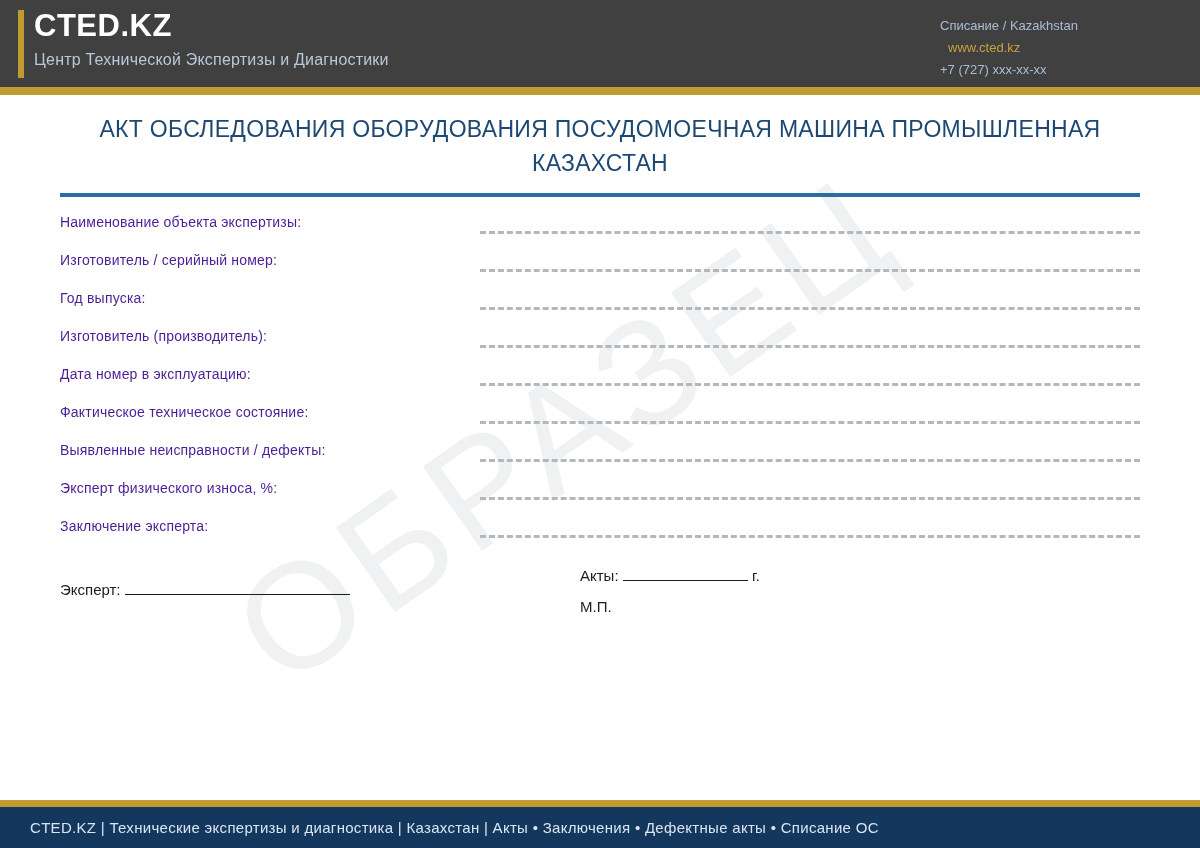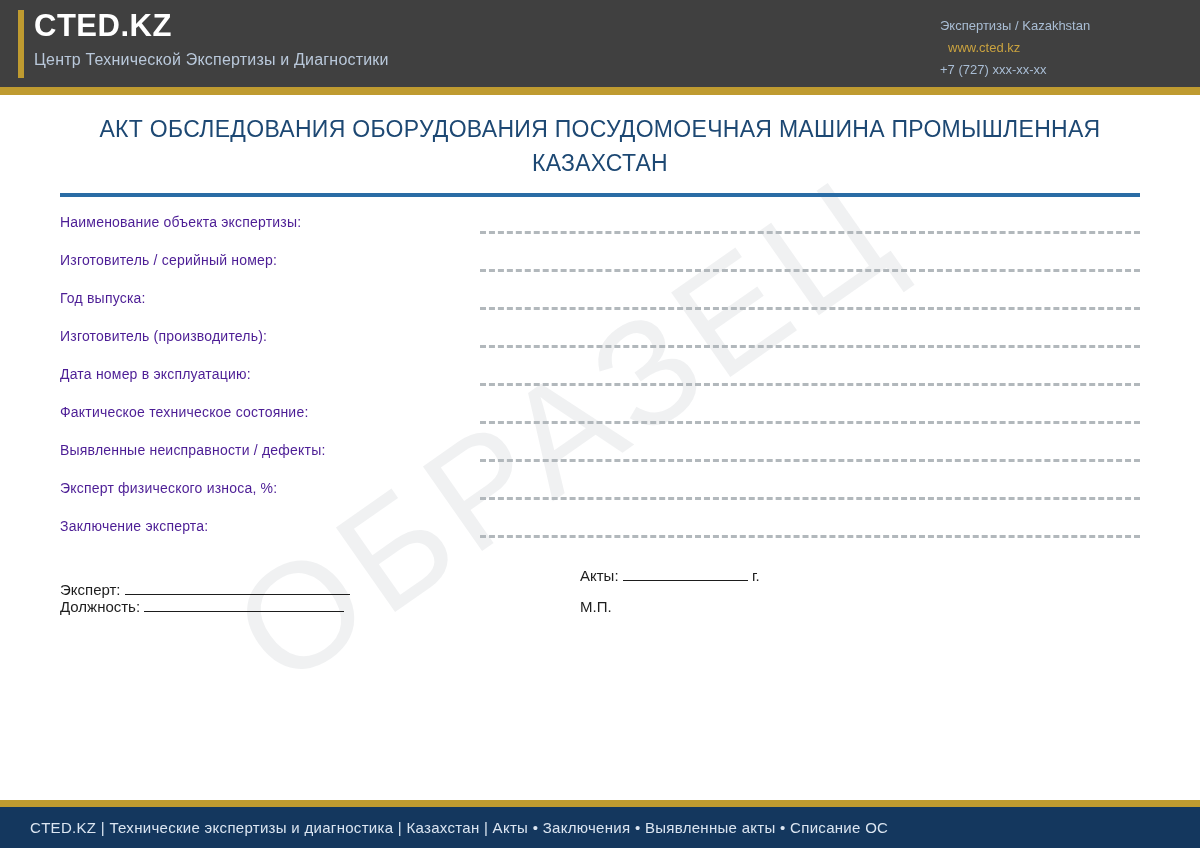--- a/index.html
+++ b/index.html
@@ -79,21 +79,21 @@
 </head>
 <body>
 
 <div class="header">
   <div class="accent-bar"></div>
   <div class="logo-block">
     <div class="logo">CTED.KZ</div>
     <div class="logo-subtitle">Центр Технической Экспертизы и Диагностики</div>
   </div>
   <div class="contact-block">
-    <div class="contact-region">Экспертизы / Kazakhstan</div>
+    <div class="contact-region">Списание / Kazakhstan</div>
     <div class="contact-website">www.cted.kz</div>
     <div class="contact-phone">+7 (727) xxx-xx-xx</div>
   </div>
 </div>
 <div class="header-gold-band"></div>
 
 <div class="watermark">ОБРАЗЕЦ</div>
 
 <div class="doc">
   <div class="doc-title">АКТ ОБСЛЕДОВАНИЯ ОБОРУДОВАНИЯ ПОСУДОМОЕЧНАЯ МАШИНА ПРОМЫШЛЕННАЯ КАЗАХСТАН</div>
@@ -136,31 +136,27 @@
       <span class="form-label">Заключение эксперта:</span>
       <span class="dash-line"></span>
     </div>
     </div>
 
   <div class="signature-block">
     <div class="sig-row1">
       <span>Эксперт:</span>
       <span class="sig-line sig-line-expert"></span>
     </div>
-    <div class="sig-row2">
-      <span>Должность:</span>
-      <span class="sig-line sig-line-position"></span>
-    </div>
     <div class="sig-right1">
       <span>Акты:</span>
       <span class="sig-line sig-line-date"></span>
       <span>г.</span>
     </div>
     <div class="sig-right2">
       <span>М.П.</span>
     </div>
   </div>
 </div>
 
 <div class="footer">
   <div class="footer-gold-band"></div>
-  <div class="footer-bar">CTED.KZ  |  Технические экспертизы и диагностика  |  Казахстан  |  Акты • Заключения • Выявленные акты • Списание ОС</div>
+  <div class="footer-bar">CTED.KZ  |  Технические экспертизы и диагностика  |  Казахстан  |  Акты • Заключения • Дефектные акты • Списание ОС</div>
 </div>
 
 </body></html>

